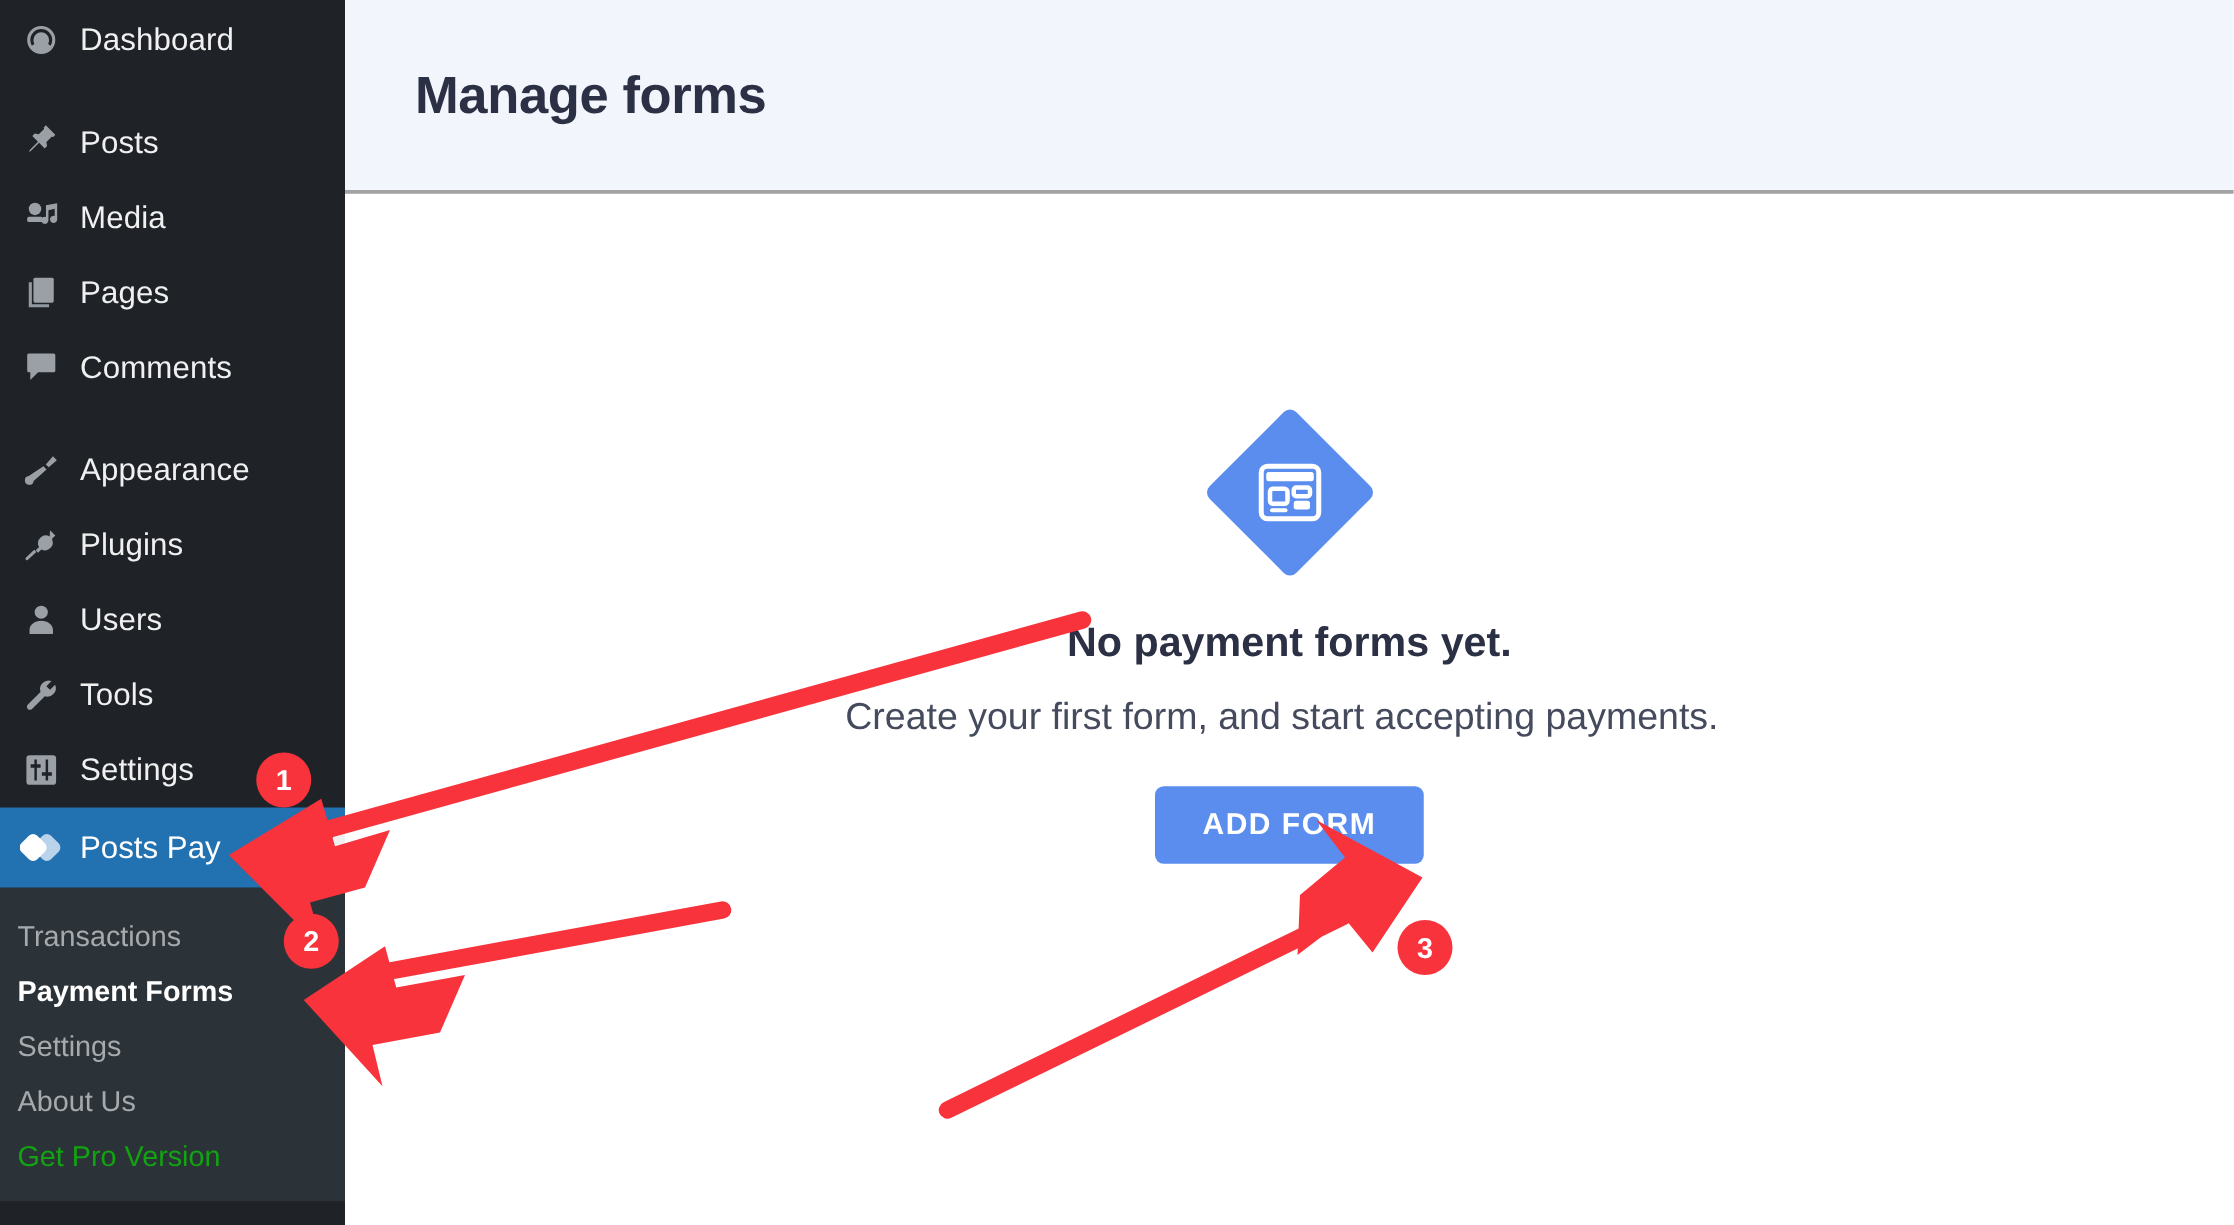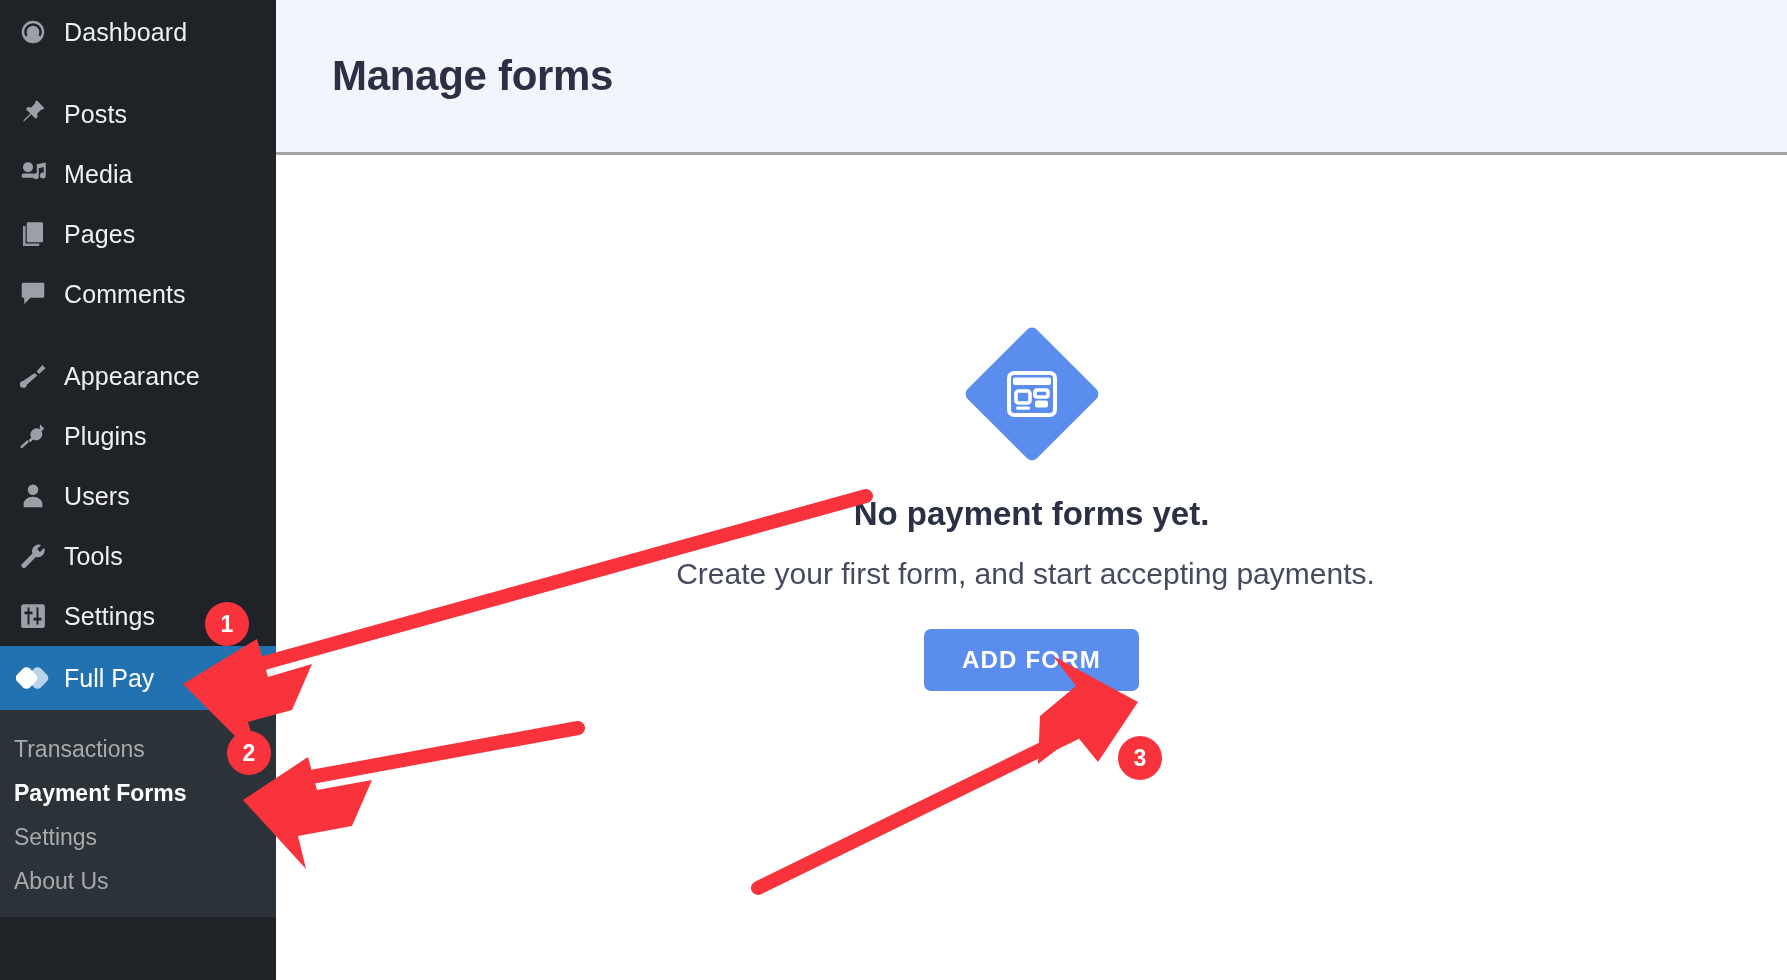--- a/index.html
+++ b/index.html
@@ -308,36 +308,39 @@
       <span class="wp-label">Settings</span>
     </div>
 
     <div class="fullpay-row">
       <span class="wp-ico">
         <svg width="42" height="30" viewBox="0 0 44 30">
           <rect x="13" y="5.5" width="19" height="19" rx="5" transform="rotate(45 22.5 15)" fill="#b9d3ea"></rect>
           <rect x="1.5" y="5.5" width="19" height="19" rx="5" transform="rotate(45 11 15)" fill="#ffffff"></rect>
         </svg>
       </span>
-      <span class="wp-label">Full Pay</span>
+      <span class="wp-label">Posts Pay</span>
       <span class="fullpay-notch"></span>
     </div>
 
     <div class="submenu">
       <div class="sub-item">
         <span>Transactions</span>
       </div>
       <div class="sub-item current">
         <span>Payment Forms</span>
       </div>
       <div class="sub-item">
         <span>Settings</span>
       </div>
       <div class="sub-item">
         <span>About Us</span>
+      </div>
+      <div class="sub-item pro">
+        <span>Get Pro Version</span>
       </div>
     </div>
   </nav>
 
   <main class="main">
 
     <header class="page-header">
       <h1 class="page-title">Manage forms</h1>
     </header>
 

